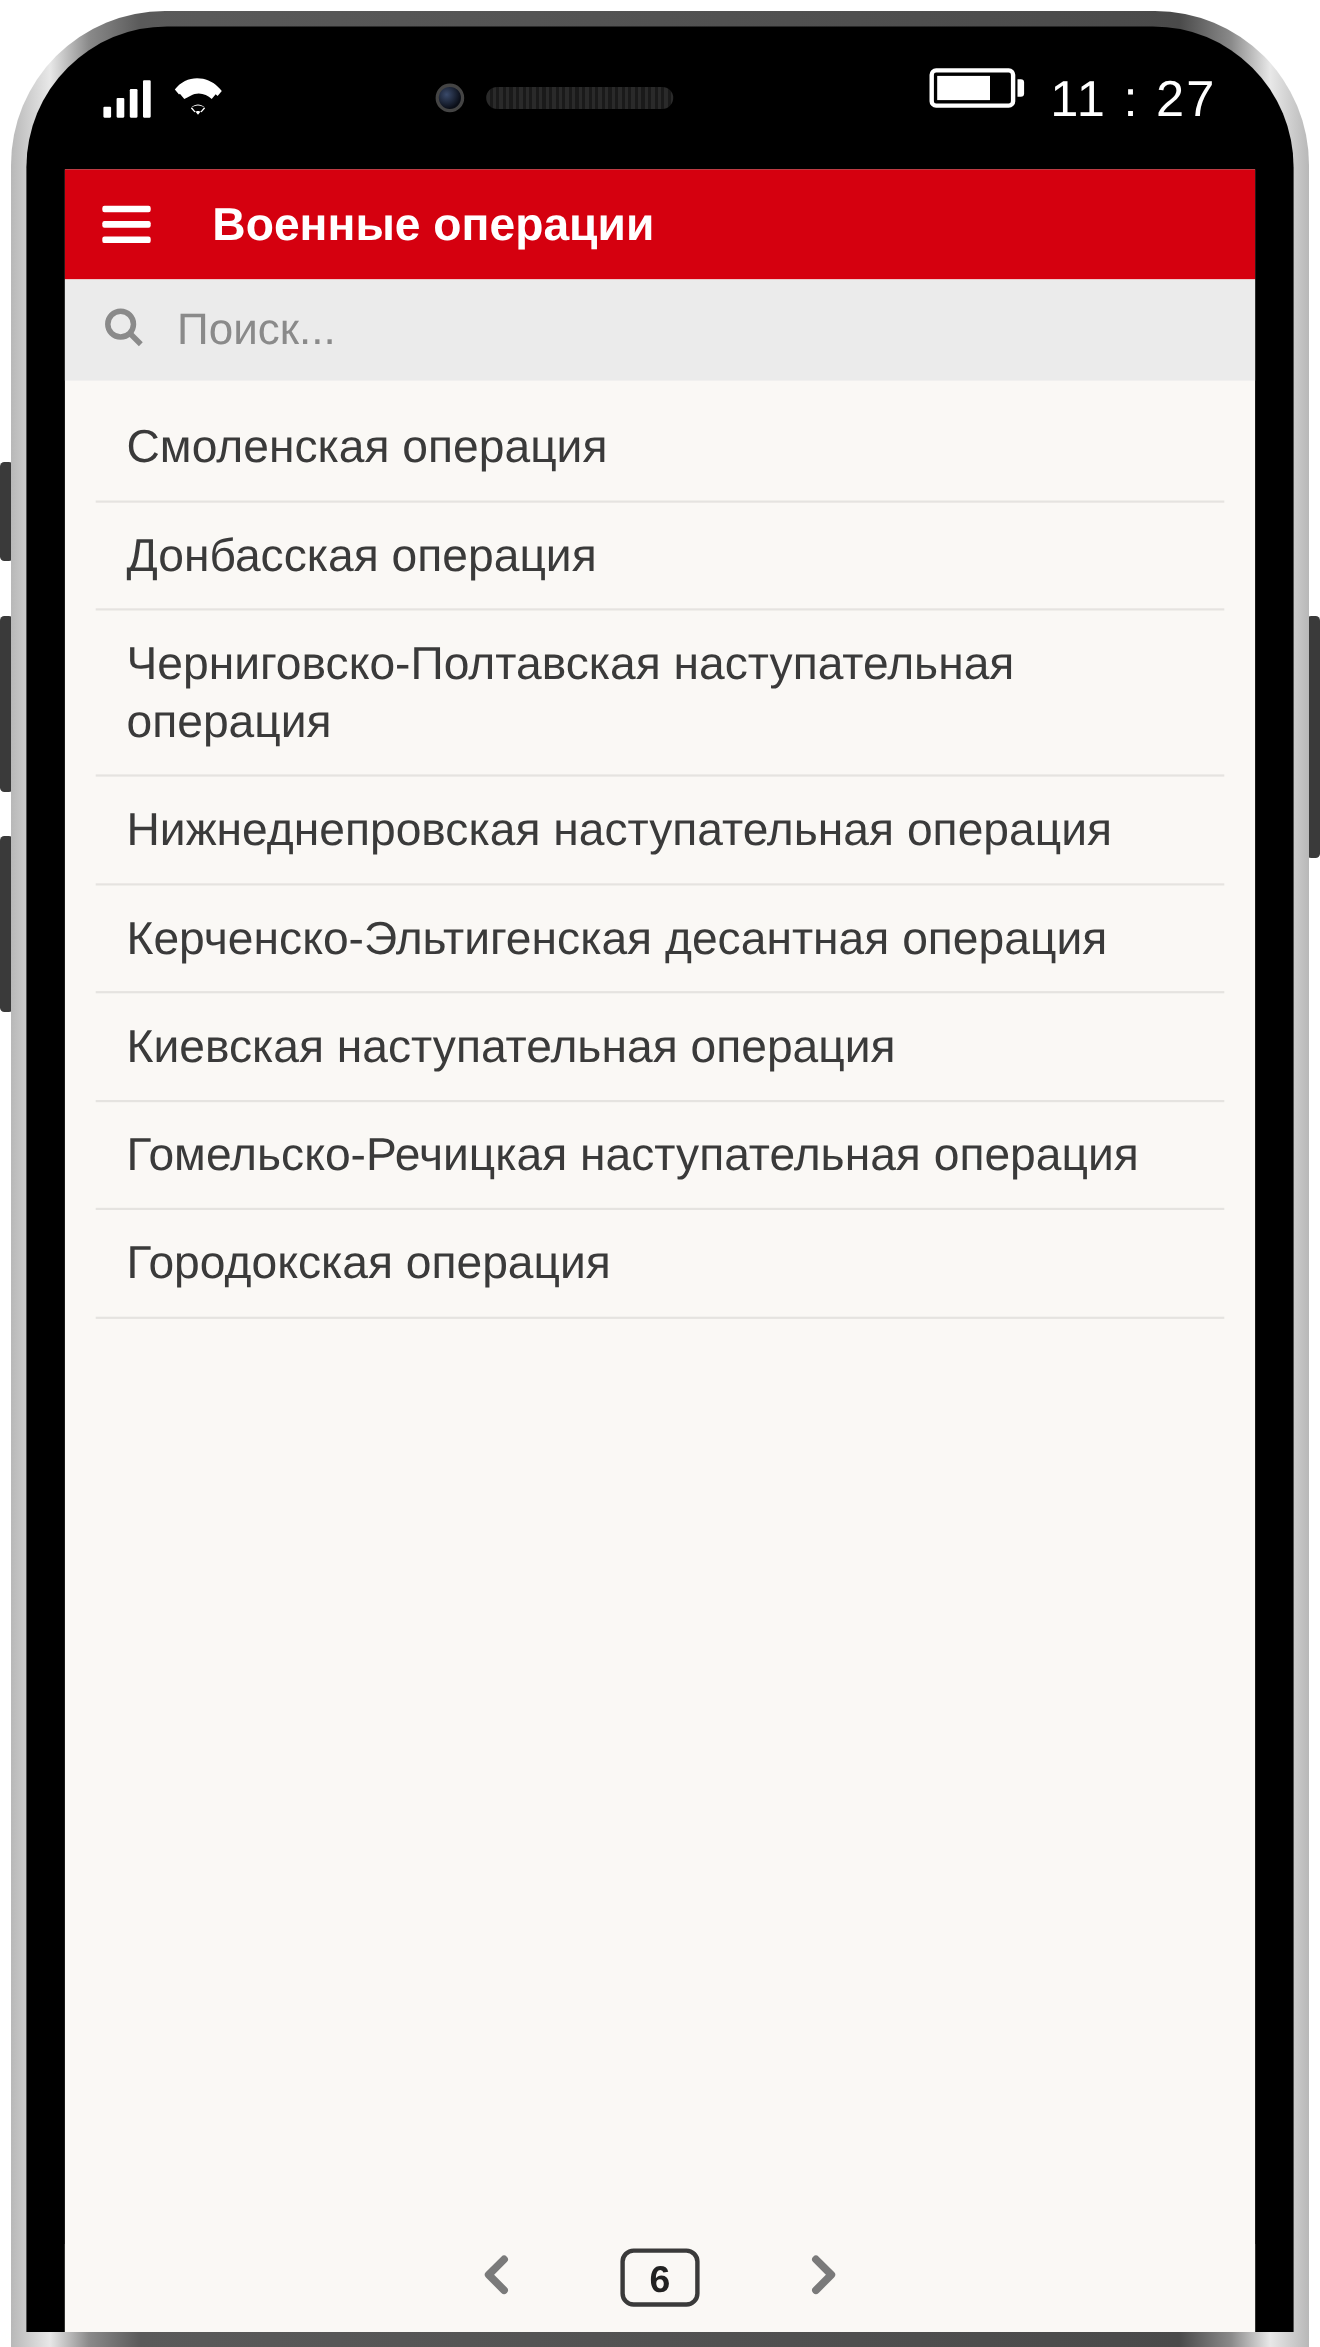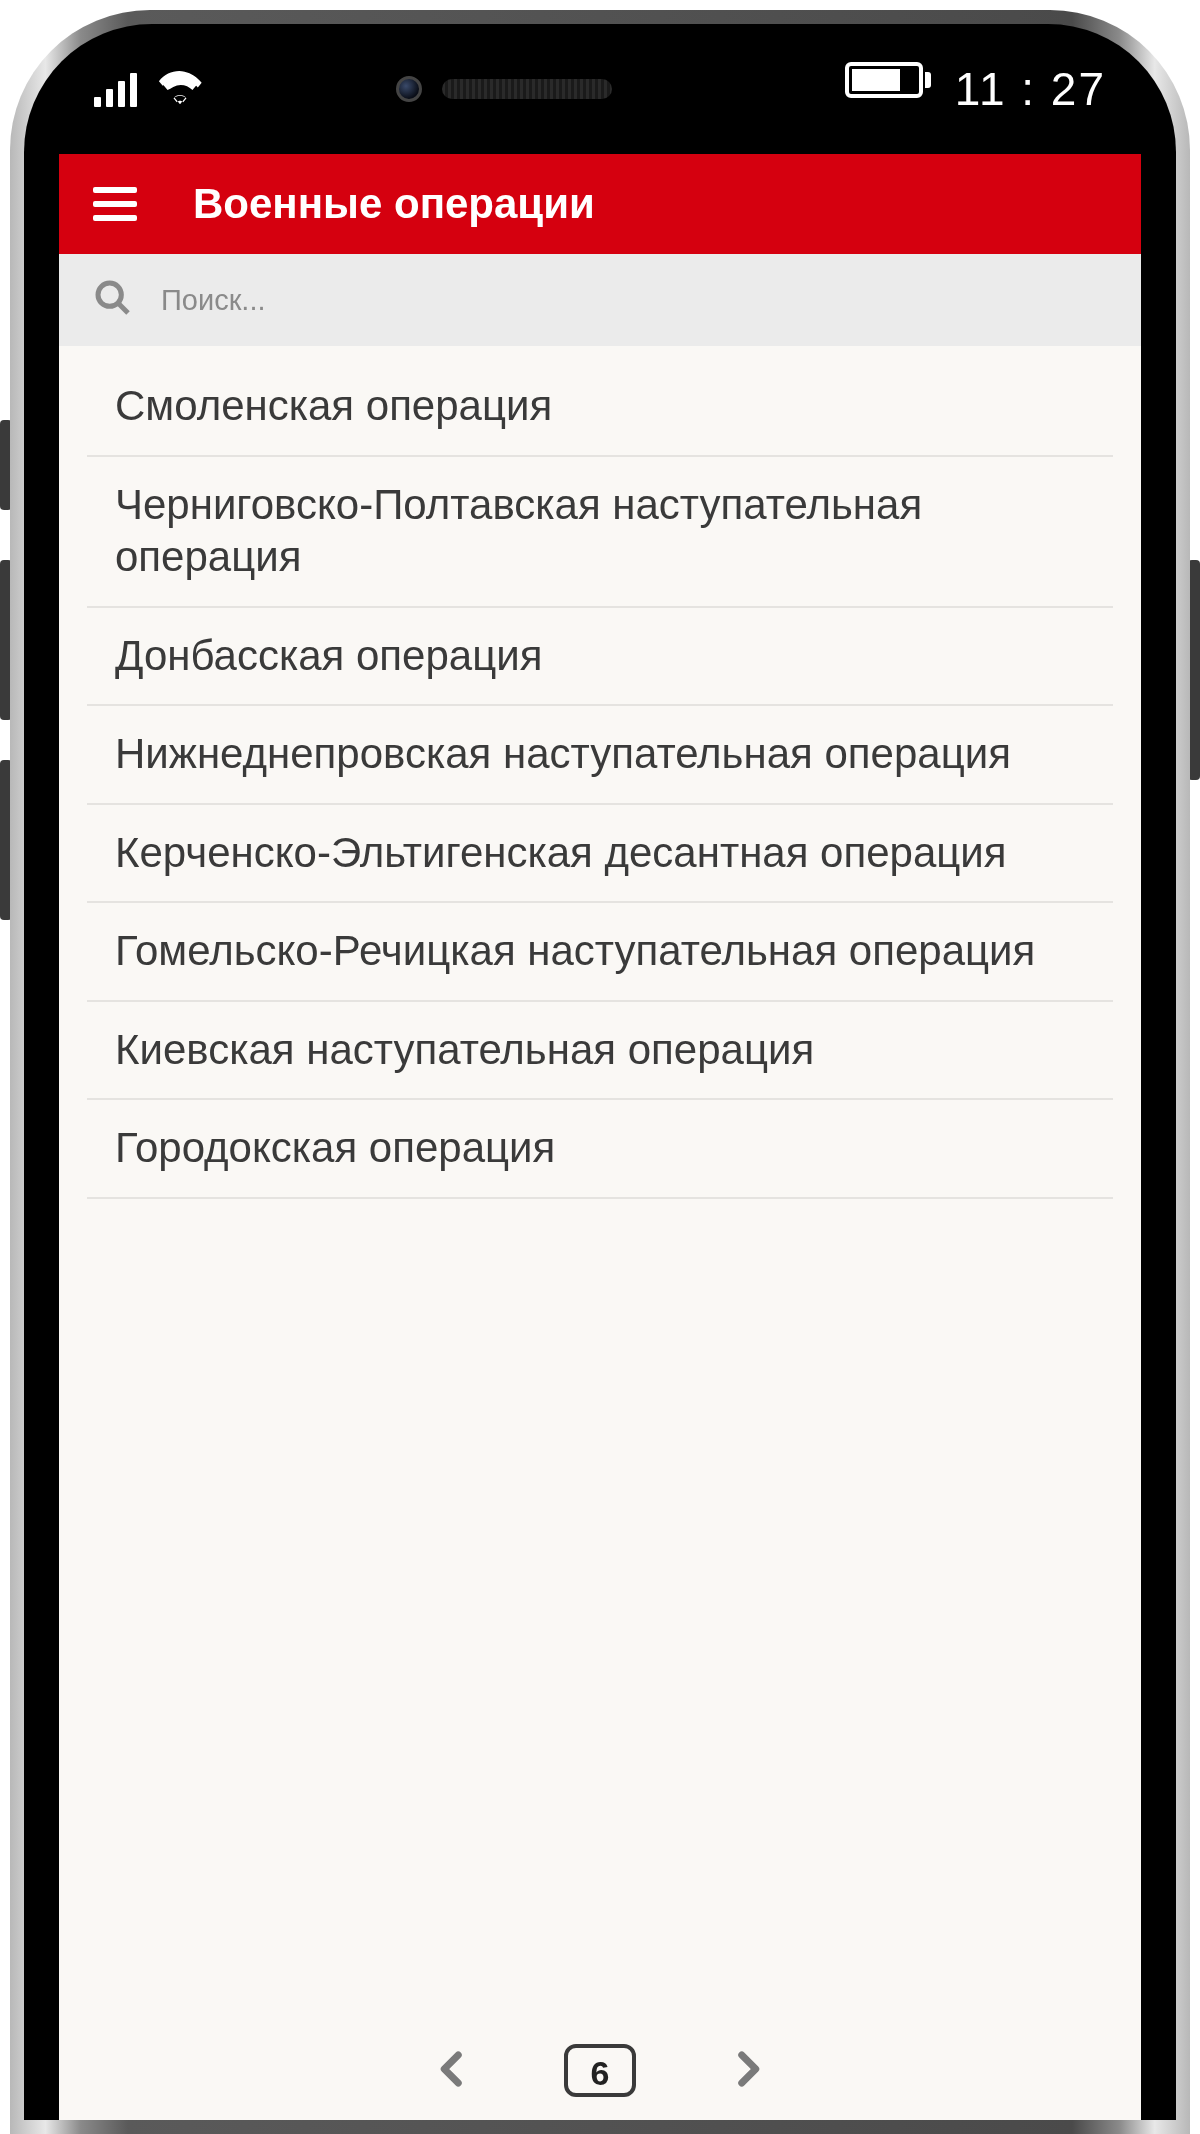--- a/index.html
+++ b/index.html
@@ -82,21 +82,21 @@
     display: flex;
     align-items: center;
     padding: 0 34px;
     gap: 28px;
   }
   .search-icon svg { width: 40px; height: 40px; stroke: #8a8a8a; }
   .search-input {
     flex: 1;
     border: none;
     background: transparent;
-    font-size: 29px;
+    font-size: 40px;
     color: #a16207;
     outline: none;
   }
   .search-input::placeholder { color: #8a8a8a; }
 
   .list { flex: 1; overflow: hidden; padding: 0 28px; }
   .list-item {
     padding: 22px 28px;
     border-bottom: 2px solid #e5e3e0;
     font-size: 42px;
@@ -184,26 +184,26 @@
           <svg viewBox="0 0 24 24" fill="none" stroke-width="3">
               <circle cx="10" cy="10" r="7"></circle>
               <line x1="21" y1="21" x2="15" y2="15"></line>
             </svg>
         </div>
         <input class="search-input" type="text" placeholder="Поиск..." style="">
       </div>
 
       <div class="list">
         <div class="list-item">Смоленская операция</div>
+        <div class="list-item">Донбасская операция</div>
         <div class="list-item">Черниговско-Полтавская наступательная операция</div>
-        <div class="list-item">Донбасская операция</div>
         <div class="list-item">Нижнеднепровская наступательная операция</div>
         <div class="list-item">Керченско-Эльтигенская десантная операция</div>
+        <div class="list-item">Киевская наступательная операция</div>
         <div class="list-item">Гомельско-Речицкая наступательная операция</div>
-        <div class="list-item">Киевская наступательная операция</div>
         <div class="list-item">Городокская операция</div>
       </div>
 
       <div class="pager">
         <div class="pager-arrow">
           <svg width="42" height="42" viewBox="0 0 24 24" fill="none" stroke="#7a7a7a" stroke-width="4" stroke-linecap="round" stroke-linejoin="round">
               <polyline points="15 4 7 12 15 20"></polyline>
             </svg>
         </div>
         <div class="pager-num">6</div>

